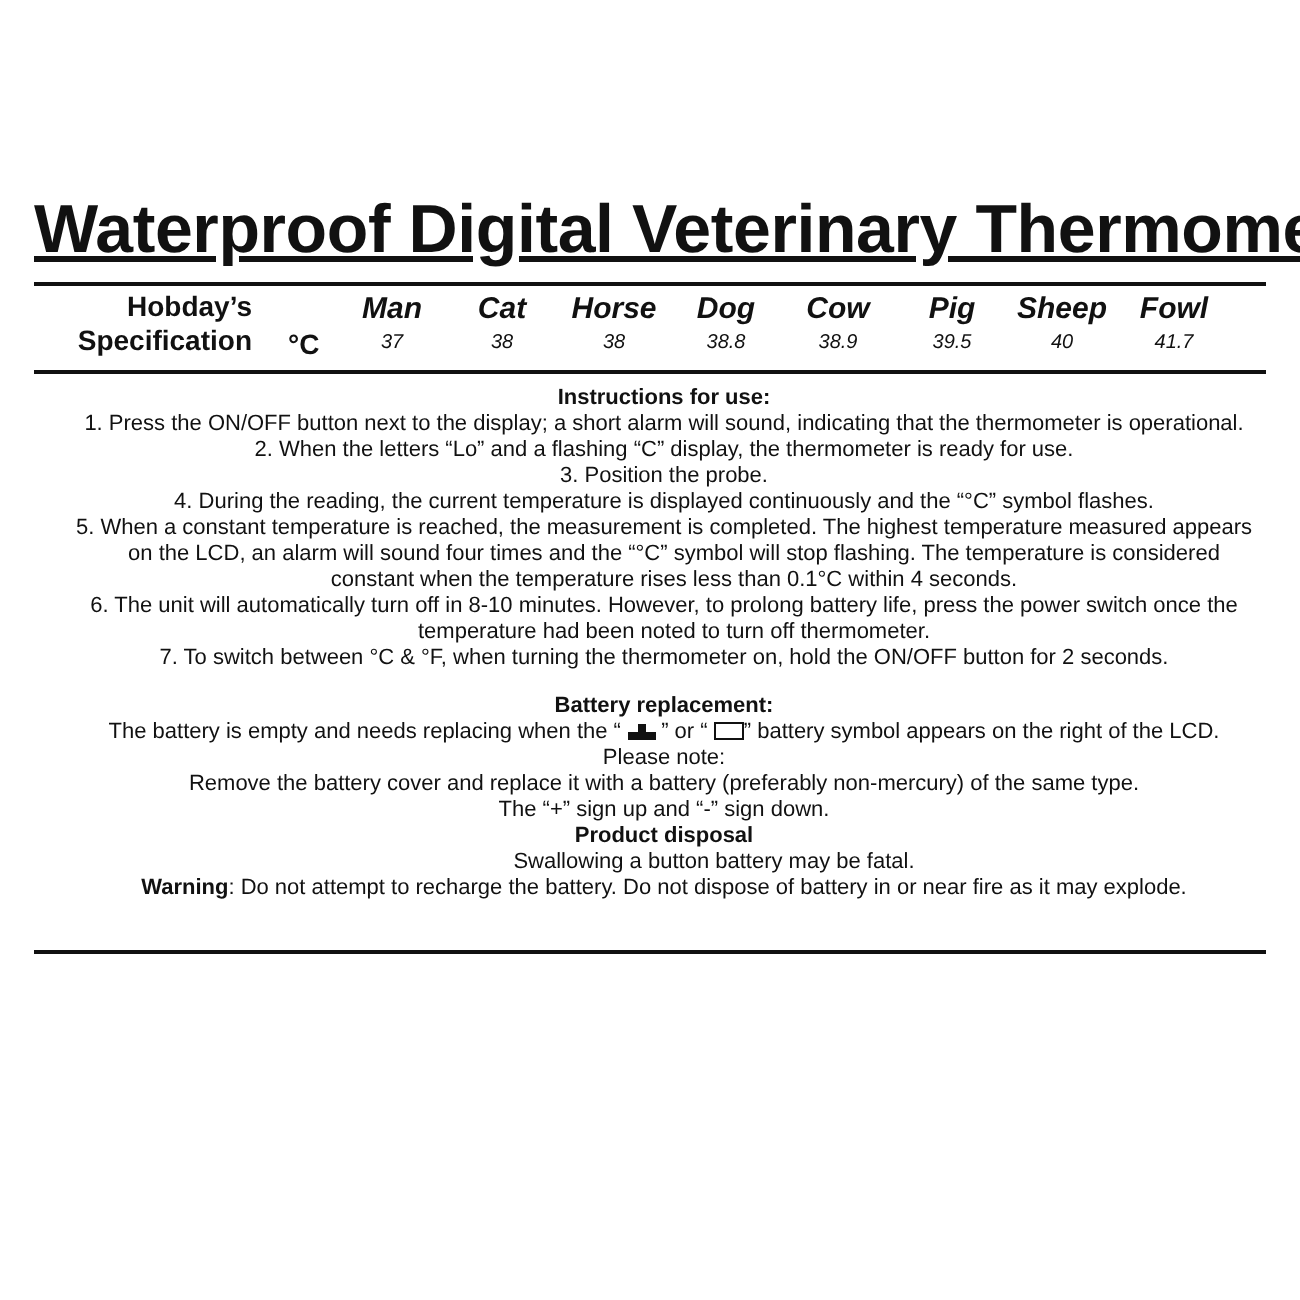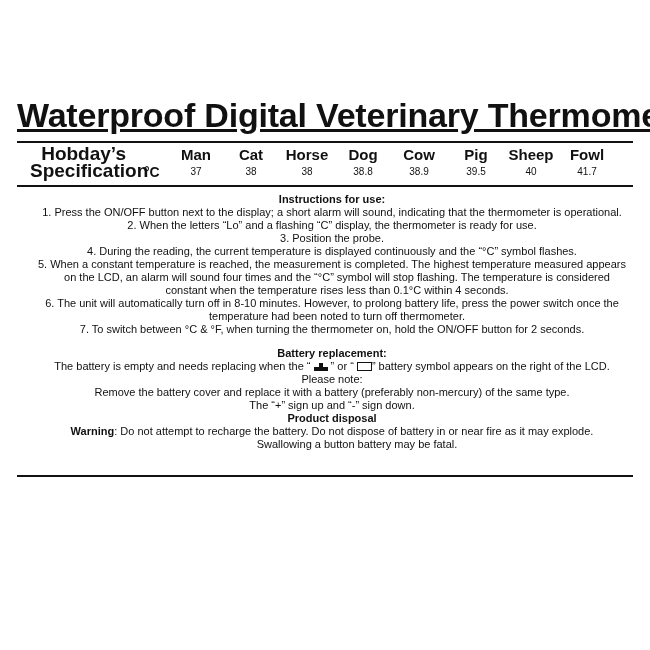--- a/index.html
+++ b/index.html
@@ -2,23 +2,23 @@
 <html><head>
 <meta charset="utf-8">
 <style>
   html, body { margin: 0; padding: 0; background: #ffffff; }
   body { width: 650px; height: 650px; position: relative; overflow: hidden; font-family: "Liberation Sans", sans-serif; color: #111; }
   .title { position: absolute; left: 17px; top: 96px; font-size: 34px; font-weight: bold; letter-spacing: -0.2px; white-space: nowrap; text-decoration: underline; }
   .rule { position: absolute; left: 17px; width: 616px; background: #111; }
   .rule.top { top: 141px; height: 2px; }
   .rule.mid { top: 185px; height: 2px; }
   .rule.bot { top: 475px; height: 2px; }
-  .spec { position: absolute; left: 30px; top: 145px; width: 96px; text-align: right; font-size: 19px; font-weight: bold; line-height: 17px; }
+  .spec { position: absolute; left: 30px; top: 145px; width: 96px; text-align: right; font-size: 14px; font-weight: bold; line-height: 17px; }
   .unit { position: absolute; left: 144px; top: 164px; font-size: 14px; font-weight: bold; }
-  .col { position: absolute; top: 146px; text-align: center; width: 60px; }
+  .col { position: absolute; top: 146px; text-align: center; width: 60px; font-style: italic; }
   .col .h { font-size: 15px; font-weight: bold; line-height: 17px; }
   .col .v { font-size: 10px; line-height: 18px; }
   .body { position: absolute; left: 32px; top: 193px; width: 600px; font-size: 11px; line-height: 13px; text-align: center; }
   .body .hdr { font-weight: bold; }
   .body ol { margin: 0; padding-left: 0; list-style: none; }
   .body ol li { padding-left: 10px; text-indent: -10px; }
   .gap { height: 11px; }
   .warn-label { font-weight: bold; width: 50px; flex: none; }
   .batt-full { display: inline-block; width: 14px; height: 8px; vertical-align: -1px; position: relative; }
   .batt-full::before { content: ""; position: absolute; left: 0; bottom: 0; width: 14px; height: 4px; background: #111; }
@@ -84,18 +84,18 @@
     <li>7. To switch between °C &amp; °F, when turning the thermometer on, hold the ON/OFF button for 2 seconds.</li>
   </ol>
   <div class="gap"></div>
   <div class="hdr">Battery replacement:</div>
   <div><span>The battery is empty and needs replacing when the “ </span><span class="batt-full"></span><span> ” or “ </span><span class="batt-empty"></span><span>” battery symbol appears on the right of the LCD.</span></div>
   <div>Please note:</div>
   <div>Remove the battery cover and replace it with a battery (preferably non-mercury) of the same type.</div>
   <div>The “+” sign up and “-” sign down.</div>
   <div class="hdr">Product disposal</div>
   <div>
+    <div style="padding-left:50px">Swallowing a button battery may be fatal.</div>
     <div><span class="warn-label" style="width:auto">Warning</span><span>: Do not attempt to recharge the battery. Do not dispose of battery in or near fire as it may explode.</span></div>
-    <div style="padding-left:50px">Swallowing a button battery may be fatal.</div>
   </div>
 </div>
 
 <div class="rule bot"></div>
 
 </body></html>

